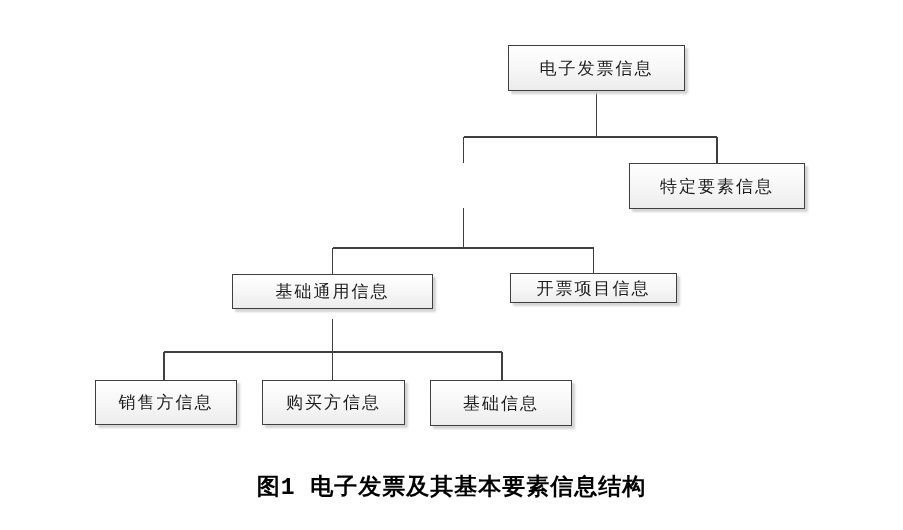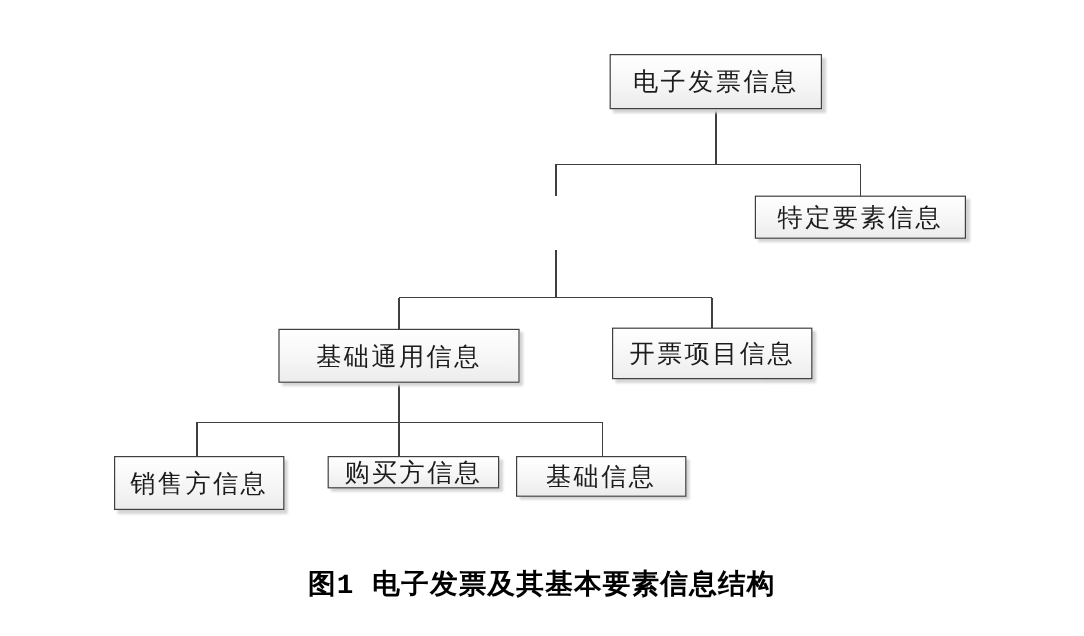--- a/index.html
+++ b/index.html
@@ -32,34 +32,34 @@
   .node {
     position: absolute;
     box-sizing: border-box;
     border: 1px solid #3f3f3f;
     background: linear-gradient(180deg, #ffffff 0%, #f5f5f5 60%, #ececec 100%);
     box-shadow: 3px 3px 2px 0 #d4d4d4;
     display: flex;
     align-items: center;
     justify-content: center;
     font-family: "DejaVu Serif", "Liberation Serif", serif;
-    font-size: 21px;
+    font-size: 17px;
     letter-spacing: 2px;
     color: #1c1c1c;
     white-space: nowrap;
   }
   
   .node-root            { left: 508px; top: 45px;  width: 177px; height: 46px; }
   .node-basic-elements  { left: 376px; top: 163px; width: 175px; height: 45px; }
-  .node-specific-elements{ left: 629px; top: 163px; width: 176px; height: 36px; }
-  .node-basic-common    { left: 232px; top: 274px; width: 201px; height: 45px; }
-  .node-invoice-items   { left: 510px; top: 273px; width: 167px; height: 43px; }
+  .node-specific-elements{ left: 629px; top: 163px; width: 176px; height: 46px; }
+  .node-basic-common    { left: 232px; top: 274px; width: 201px; height: 35px; }
+  .node-invoice-items   { left: 510px; top: 273px; width: 167px; height: 30px; }
   .node-seller          { left: 95px;  top: 380px; width: 142px; height: 45px; text-align: center; }
-  .node-buyer           { left: 262px; top: 380px; width: 143px; height: 27px; margin-left: 11px; }
-  .node-basic-info      { left: 430px; top: 380px; width: 142px; height: 34px; }
+  .node-buyer           { left: 262px; top: 380px; width: 143px; height: 45px; }
+  .node-basic-info      { left: 430px; top: 380px; width: 142px; height: 46px; }
   .caption {
     position: absolute;
     left: 0;
     top: 471px;
     width: 903px;
     text-align: center;
     font-family: Liberation Mono, monospace;
     font-weight: bold;
     font-size: 23px;
     letter-spacing: 1px;

